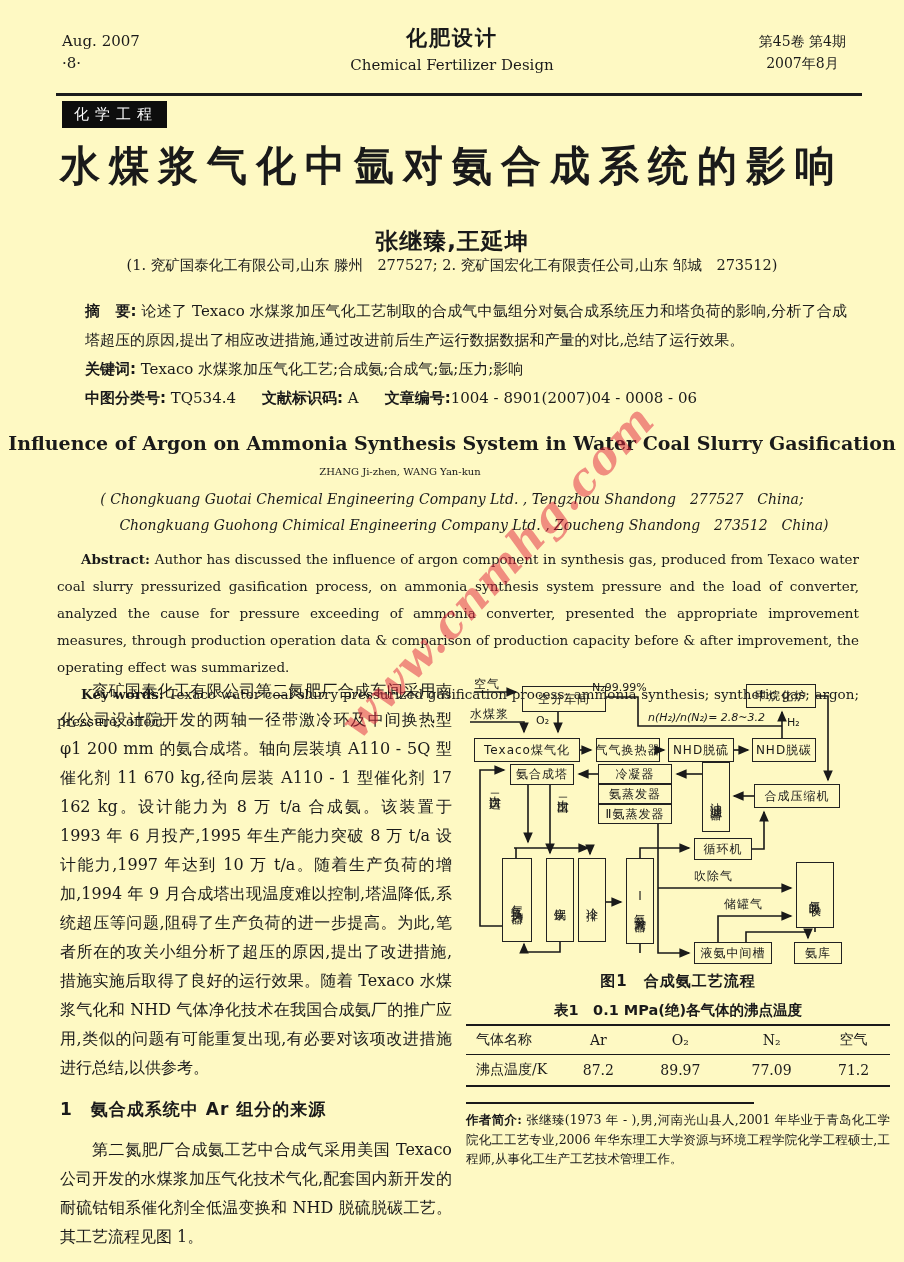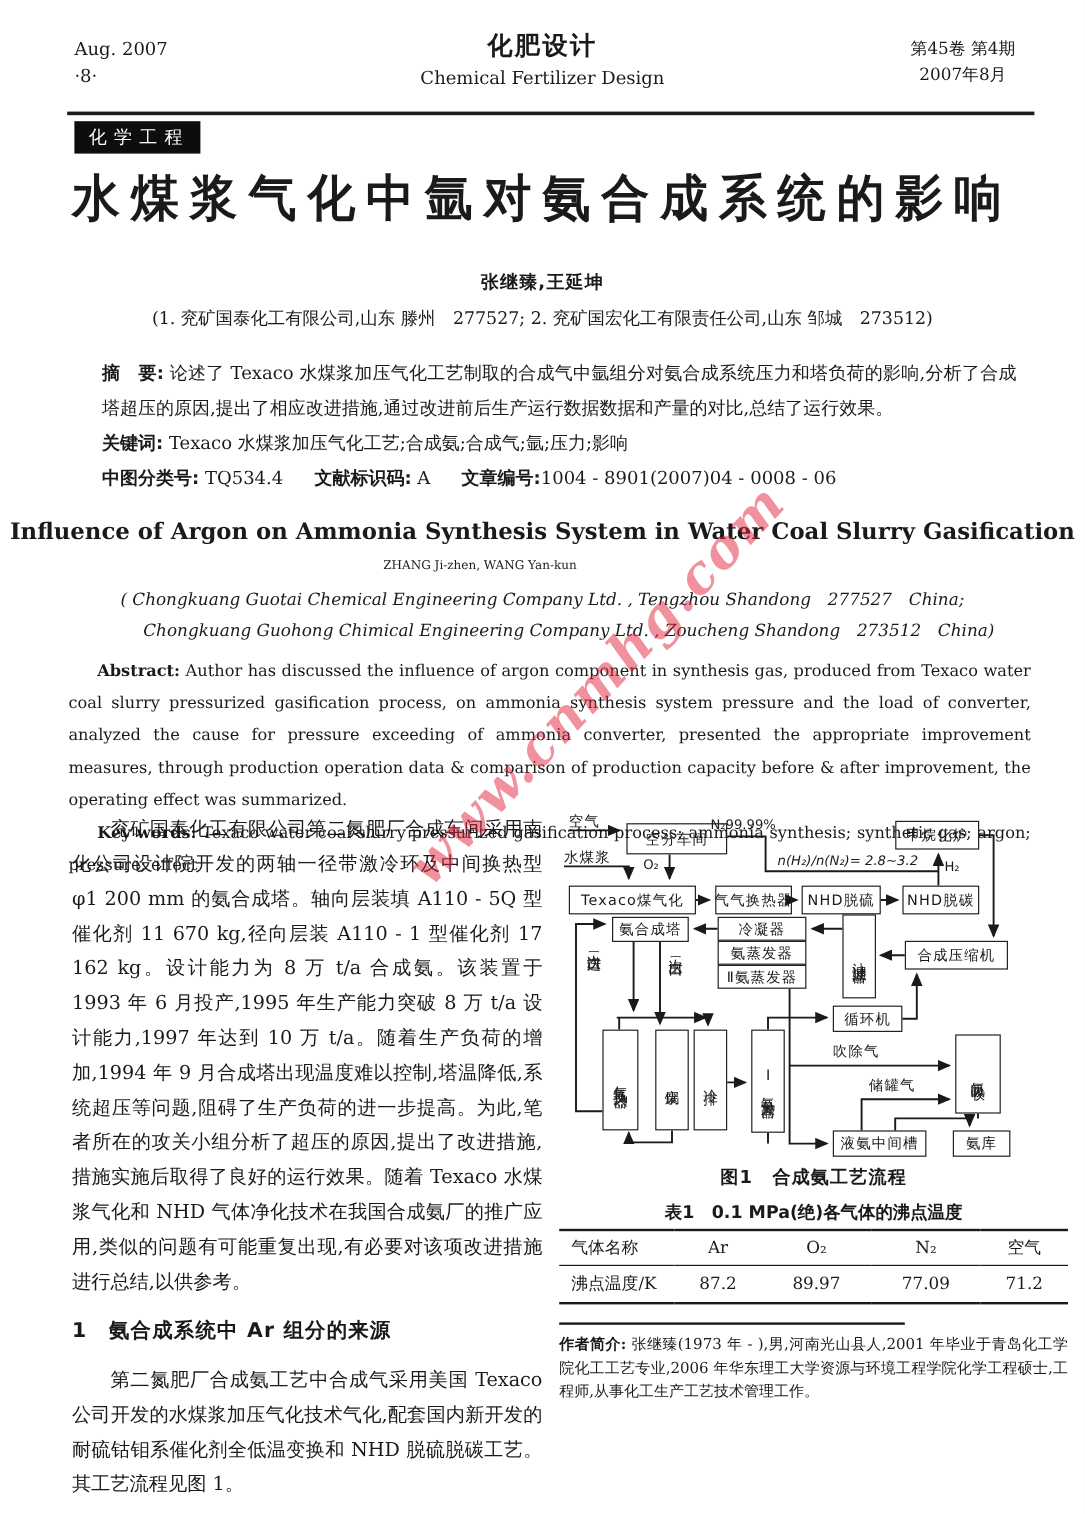--- a/index.html
+++ b/index.html
@@ -1,30 +1,30 @@
 <!DOCTYPE html>
 <html><head>
 <meta charset="utf-8">
 <style>
   * { margin:0; padding:0; box-sizing:border-box; }
   body { background:#e8e6e2; font-family:"DejaVu Serif", serif; }
-  .page { position:relative; width:904px; height:1262px; background:#ffffff; color:#1a1a1a; overflow:hidden; margin:0 auto; }
+  .page { position:relative; width:904px; height:1262px; background:#fef9c3; color:#1a1a1a; overflow:hidden; margin:0 auto; }
 
   
   .hdr-left { position:absolute; top:30px; left:62px; font-size:15px; line-height:22px; }
   .hdr-center { position:absolute; top:24px; left:0; width:904px; text-align:center; }
   .hdr-journal-cn { font-size:21px; font-weight:bold; font-family:"DejaVu Sans", sans-serif; letter-spacing:2px; }
   .hdr-journal-en { font-size:15px; margin-top:4px; }
   .hdr-right { position:absolute; top:30px; right:58px; font-size:14px; line-height:22px; text-align:center; }
   .hdr-rule { position:absolute; top:93px; left:56px; width:806px; height:3px; background:#1c1c1c; }
   .cat-box { position:absolute; top:101px; left:62px; background:#0d0d0d; color:#fdfdfd; font-size:15px; letter-spacing:6px; padding:4px 9px 4px 12px; font-family:"DejaVu Sans", sans-serif; }
 
   
   .title-cn { position:absolute; top:138px; left:0; width:904px; text-align:center; font-size:40px; font-weight:bold; letter-spacing:9px; transform:scaleY(1.04); }
-  .authors-cn { position:absolute; top:226px; left:0; width:904px; text-align:center; font-size:15px; font-weight:bold; font-family:"DejaVu Sans", sans-serif; letter-spacing:1px; }
+  .authors-cn { position:absolute; top:226px; left:0; width:904px; text-align:center; font-size:23px; font-weight:bold; font-family:"DejaVu Sans", sans-serif; letter-spacing:1px; }
   .affil-cn { position:absolute; top:256px; left:0; width:904px; text-align:center; font-size:14.5px; }
 
   
   .abs-cn { position:absolute; top:297px; left:85px; width:762px; font-size:15px; line-height:29px; text-align:justify; }
   .abs-cn .lbl { font-weight:bold; font-family:"DejaVu Sans", sans-serif; }
   .abs-cn p { margin:0; }
   .meta-line span.val { font-weight:normal; }
   .meta-gap { display:inline-block; width:26px; }
 
   

